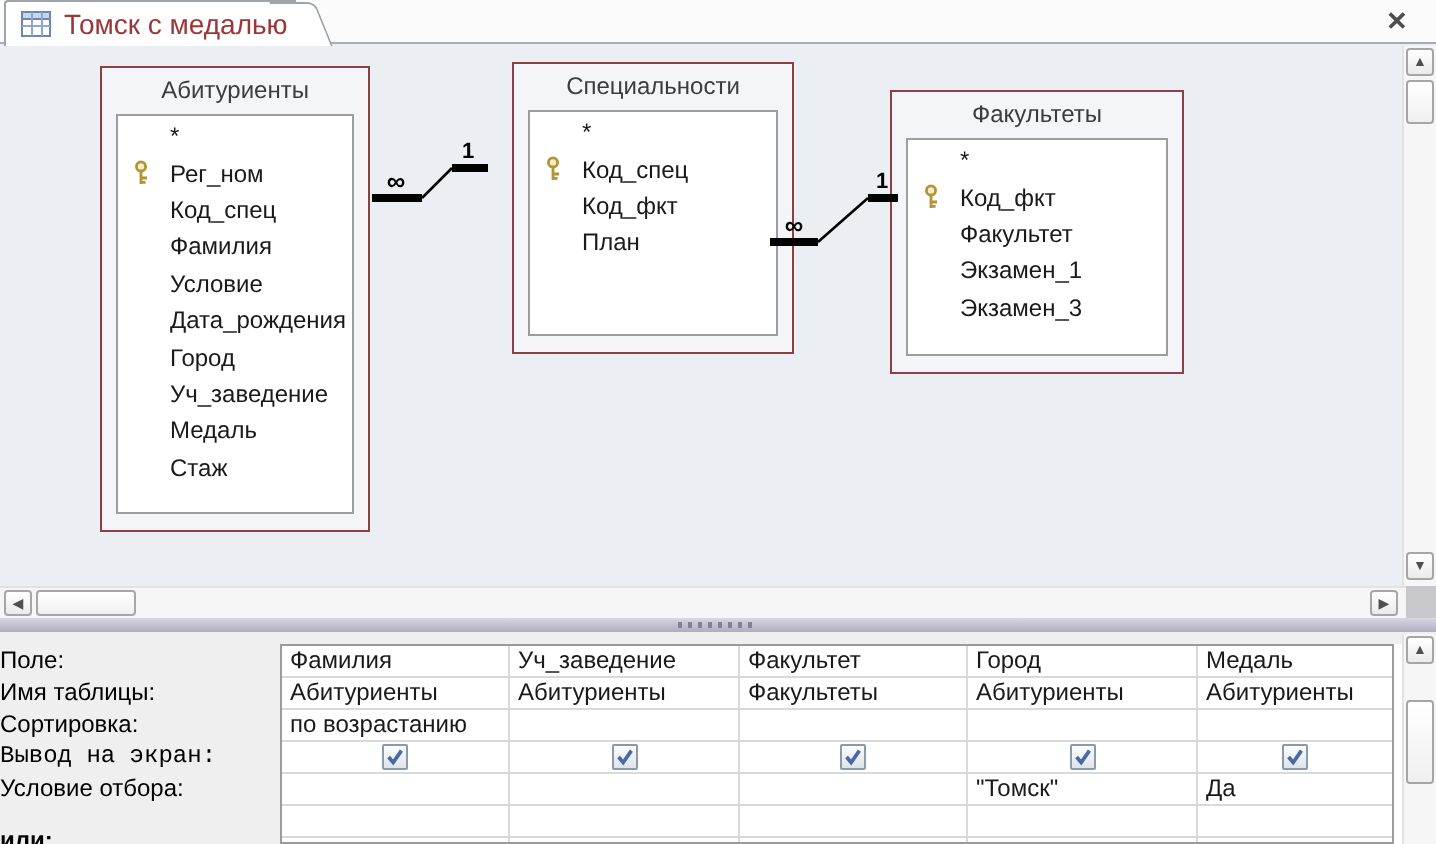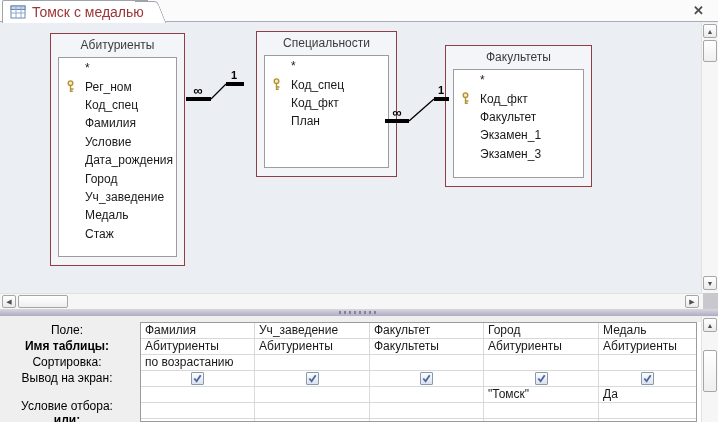--- a/index.html
+++ b/index.html
@@ -39,21 +39,21 @@
   .sthumb{position:absolute;background:linear-gradient(#ffffff,#efefef);border:1px solid #a6a6a6;
         border-radius:2px;box-sizing:border-box;}
   .corner{position:absolute;left:703px;top:293px;width:15px;height:16px;background:#c9c9cd;}
   
   .splitter{position:absolute;left:0;top:309px;width:718px;height:7px;
             background:linear-gradient(#d8d7e2,#aeacc0);}
   .grip{position:absolute;left:339px;top:2px;width:40px;height:3px;
         background:repeating-linear-gradient(90deg,#83819a 0 2px,transparent 2px 5px);}
   
   .gridpane{position:absolute;left:0;top:316px;width:718px;height:106px;background:#efefef;overflow:hidden;}
-  .glabel{position:absolute;left:0;width:134px;height:16px;line-height:16px;text-align:center;
+  .glabel{position:absolute;left:0;width:134px;height:16px;line-height:16px;text-align:left;
           color:#000;white-space:nowrap;}
   .gtable{position:absolute;left:140px;top:6px;width:557px;height:100px;background:#fff;
           border:1px solid #9b9b9b;box-sizing:border-box;display:flex;overflow:hidden;}
   .gcol{flex:0 0 auto;border-right:1px solid #d9d9d9;box-sizing:border-box;}
   .gcol:last-child{border-right:none;}
   .gcell{height:16px;box-sizing:border-box;border-bottom:1px solid #d9d9d9;line-height:15px;
          padding:0 4px;white-space:nowrap;overflow:hidden;}
   .gcell.ck{display:flex;align-items:center;justify-content:center;padding:0;}
   .cb{width:13px;height:13px;box-sizing:border-box;border:1px solid #8a99ac;border-radius:1px;
       background:linear-gradient(#fdfdfd,#dde3ec);display:flex;align-items:center;justify-content:center;}
@@ -216,24 +216,24 @@
   </div>
   <div class="corner"></div>
 
   <div class="splitter">
     <span class="grip"></span>
   </div>
 
   <div class="gridpane">
     <div id="rowlabels">
         <div class="glabel" style="top: 6px;">Поле:</div>
-        <div class="glabel" style="top: 22px; font-weight: bold;">Имя таблицы:</div>
+        <div class="glabel" style="top: 22px;">Имя таблицы:</div>
         <div class="glabel" style="top: 38px;">Сортировка:</div>
-        <div class="glabel" style="top: 54px;">Вывод на экран:</div>
-        <div class="glabel" style="top: 82px;">Условие отбора:</div>
+        <div class="glabel" style="top: 54px; font-family: Liberation Mono, monospace;">Вывод на экран:</div>
+        <div class="glabel" style="top: 70px;">Условие отбора:</div>
         <div class="glabel" style="top: 96px; font-weight: bold;">или:</div>
       </div>
     <div class="whitestrip"></div>
     <div class="gtable" id="gtable">
         <div class="gcol" style="width: 114px;">
           <div class="gcell">Фамилия</div>
           <div class="gcell">Абитуриенты</div>
           <div class="gcell">по возрастанию</div>
           <div class="gcell ck">
             <div class="cb" aria-checked="true">

